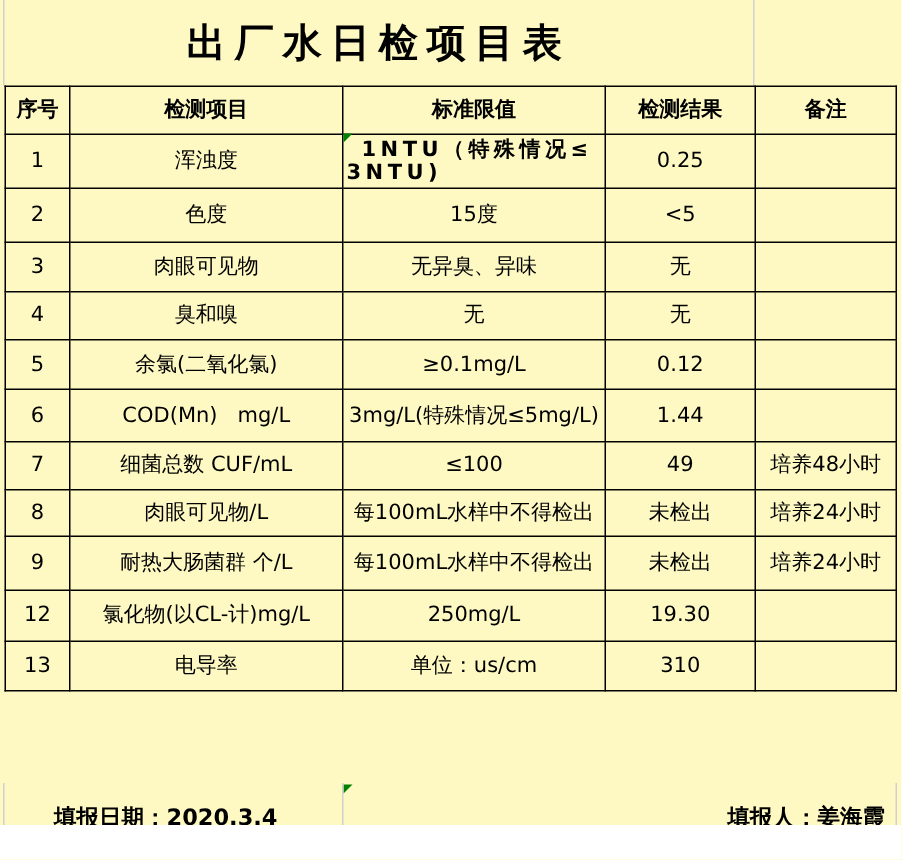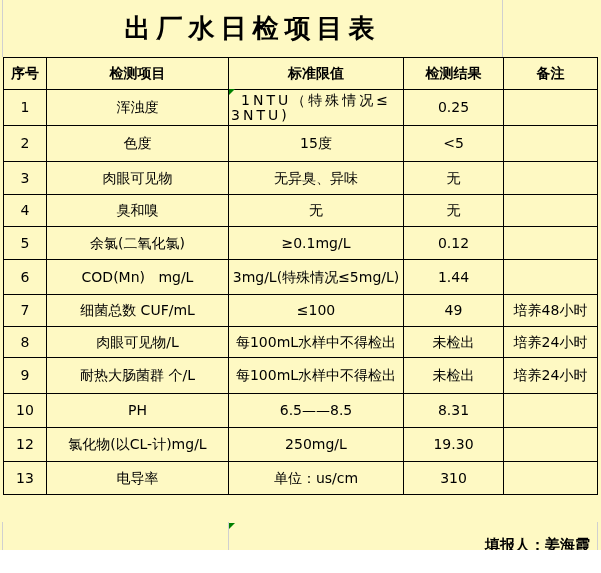--- a/index.html
+++ b/index.html
@@ -19,21 +19,21 @@
     border-collapse:collapse;table-layout:fixed;padding-left:27px;
   }
   .sheet th,.sheet td{
     border:1px solid #000;text-align:center;vertical-align:middle;
     font-size:14px;padding:0 2px;white-space:pre-wrap;overflow:hidden;line-height:1.2;
   }
   .sheet th{font-weight:bold;height:31px;}
   .sheet td{font-weight:normal;}
   .sheet td.remark{font-weight:normal;}
   .sheet td.wrap-justify{
-    text-align:left;letter-spacing:3px;text-indent:10px;line-height:15px;padding:1px 2px;
+    text-align:left;letter-spacing:3px;text-indent:10px;line-height:15px;padding:1px 2px;font-weight:bold;
   }
   tr.h36{height:36px;} tr.h35{height:35px;} tr.h34{height:34px;}
   tr.h33{height:33px;} tr.h32{height:32px;} tr.h31{height:31px;}
   
   .footer-row{
     position:absolute;left:0;top:522px;width:601px;height:46px;
     font-weight:bold;font-size:15px;
   }
   .footer-row .date-block{position:absolute;left:36px;top:0;line-height:46px;}
   .footer-row .reporter-block{position:absolute;right:11px;top:0;line-height:46px;text-align:center;}
@@ -129,47 +129,43 @@
       <td class="remark">培养24小时</td>
     </tr>
     <tr class="h36">
       <td>9</td>
       <td>耐热大肠菌群 个/L</td>
       <td>每100mL水样中不得检出</td>
       <td>未检出</td>
       <td class="remark">培养24小时</td>
     </tr>
     <tr class="h34">
-      <td>10</td>
-      <td>PH</td>
-      <td>6.5——8.5</td>
-      <td>8.31</td>
-      <td class="remark"></td>
-    </tr>
-    <tr class="h34">
       <td>12</td>
       <td>氯化物(以CL-计)mg/L</td>
       <td>250mg/L</td>
       <td>19.30</td>
       <td class="remark"></td>
     </tr>
     <tr class="h33">
       <td>13</td>
       <td>电导率</td>
       <td>单位：us/cm</td>
       <td>310</td>
       <td class="remark"></td>
     </tr>
   </tbody>
     </table>
 
   <div class="err-tri" style="left:229px;top:89px;"></div>
   <div class="err-tri" style="left:229px;top:523px;"></div>
 
   <div class="footer-row">
+    <div class="date-block">
+      <span>填报日期：</span><span>2020.3.4</span>
+    </div>
     <div class="reporter-block">
       <span>填报人：</span><span>姜海霞</span>
     </div>
   </div>
 
   <div class="gl" style="left:2px;top:522px;width:1px;height:46px;"></div>
   <div class="gl" style="left:228px;top:522px;width:1px;height:46px;"></div>
   <div class="gl" style="left:597px;top:522px;width:1px;height:46px;"></div>
   <div class="gl" style="left:2px;top:568px;width:596px;height:1px;"></div>
   <div class="gl" style="left:46px;top:569px;width:1px;height:4px;"></div>

